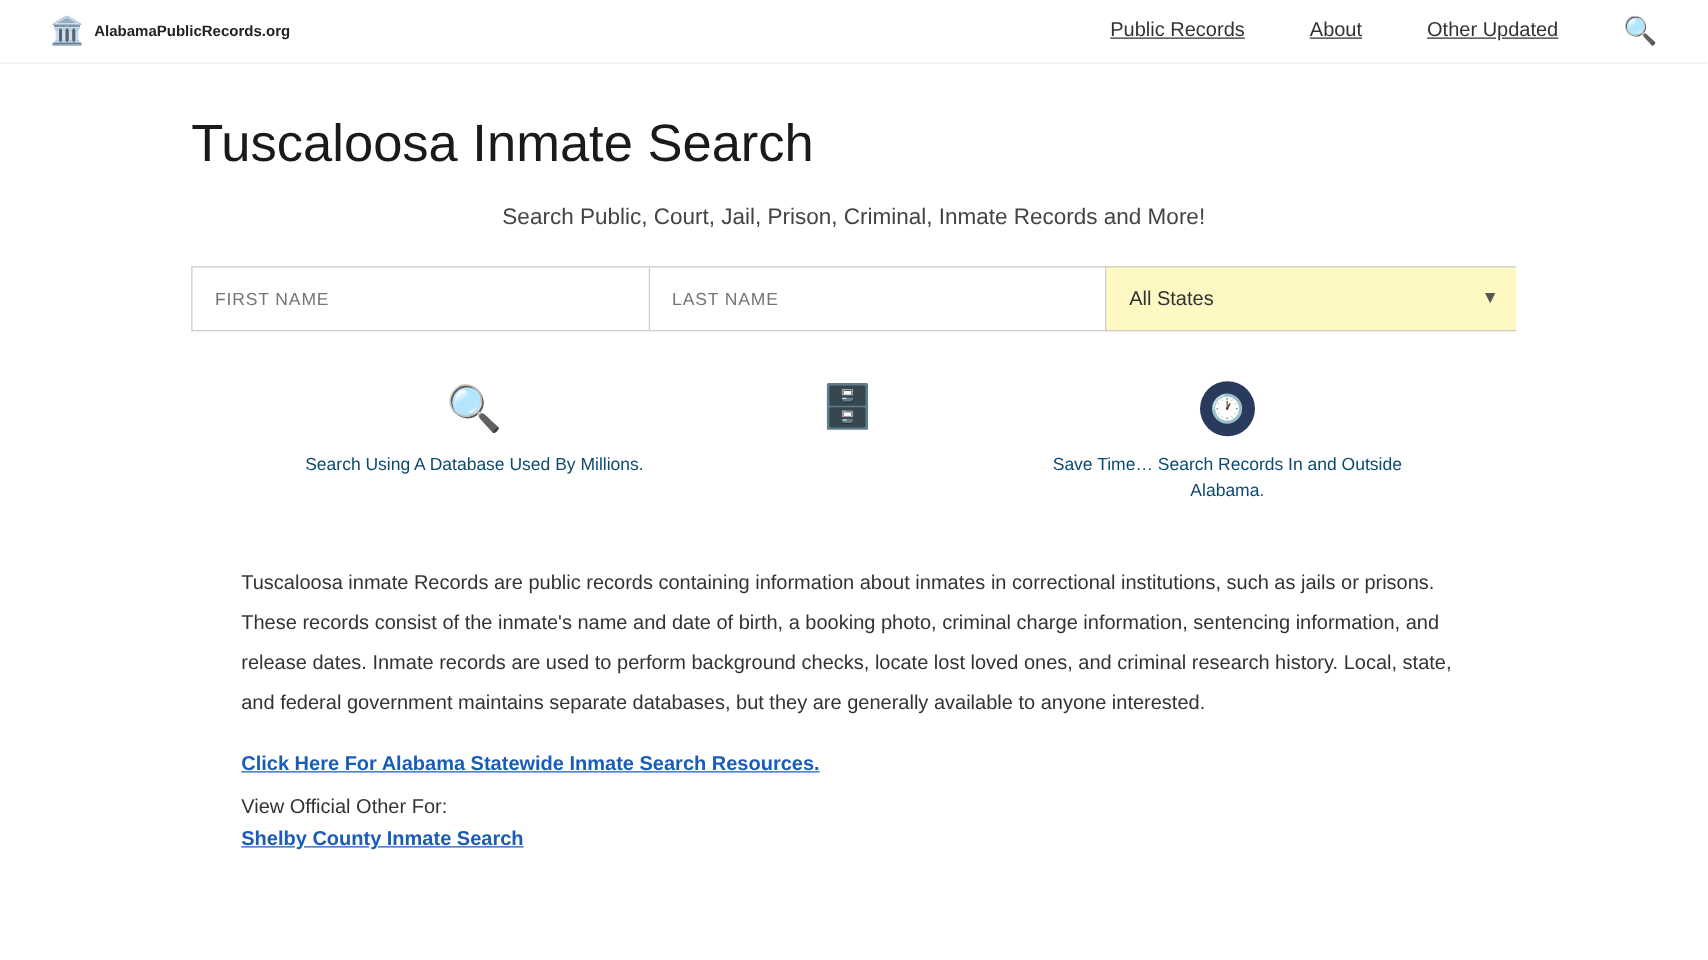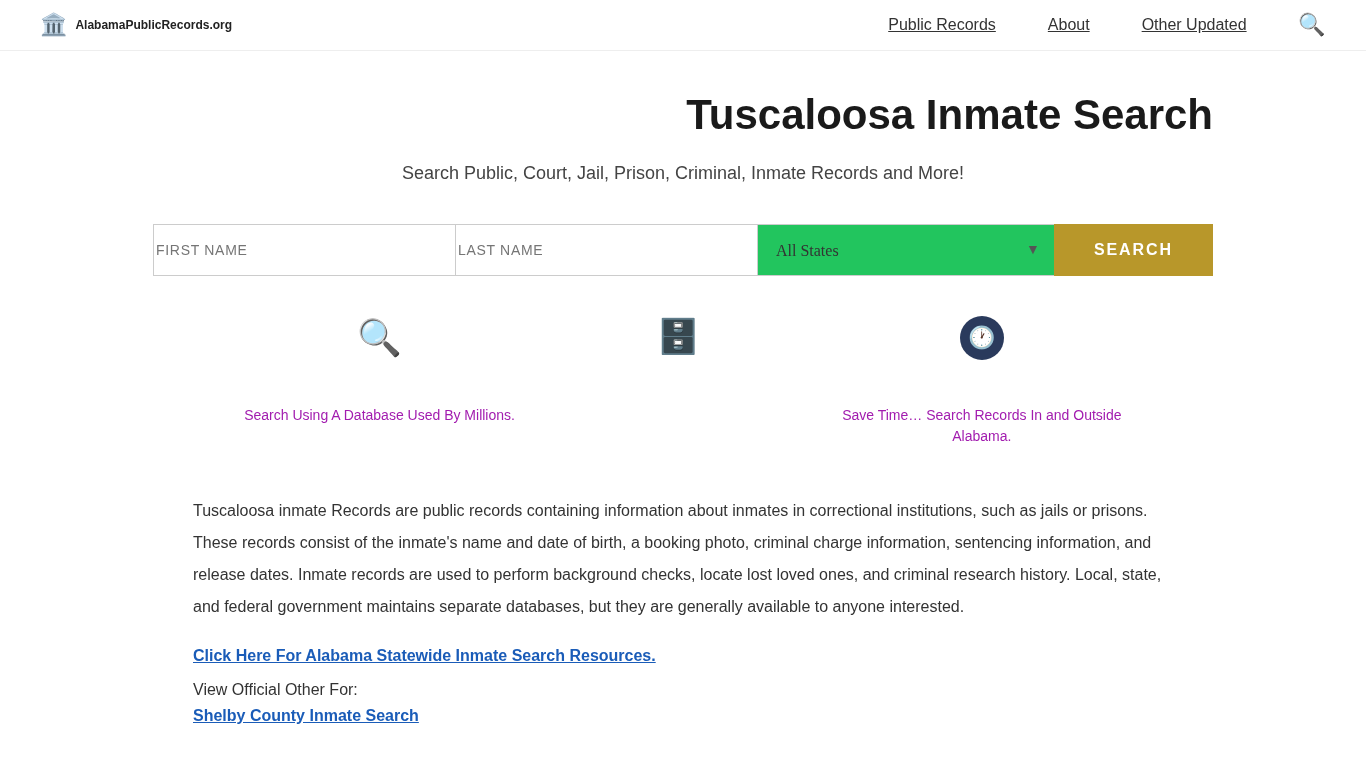--- a/index.html
+++ b/index.html
@@ -61,47 +61,47 @@
     }
 
     
     main {
       max-width: 1100px;
       margin: 0 auto;
       padding: 40px 20px 40px;
     }
 
     .page-title {
-      text-align: right;
+      text-align: left;
       font-size: 42px;
-      font-weight: 700;
+      font-weight: 400;
       color: #1a1a1a;
       margin-bottom: 24px;
       font-family: Arial, sans-serif;
     }
 
     .page-subtitle {
       text-align: center;
       font-size: 18px;
       color: #444;
-      margin-bottom: 40px;
+      margin-bottom: 29px;
       font-family: Arial, sans-serif;
     }
 
     
     .search-form {
       display: flex;
       gap: 0;
       margin-bottom: 40px;
       align-items: stretch;
     }
 
     .search-form input[type="text"] {
       flex: 1;
-      padding: 0 2px;
+      padding: 0 18px;
       height: 52px;
       border: 1px solid #ccc;
       font-size: 14px;
       font-family: Arial, sans-serif;
       color: #888;
       letter-spacing: 0.05em;
       outline: none;
     }
 
     .search-form input[type="text"]:first-child {
@@ -116,25 +116,25 @@
       position: relative;
       flex: 1;
     }
 
     .state-select-wrapper select {
       width: 100%;
       height: 52px;
       padding: 1px 40px 0 18px;
       border: 1px solid #ccc;
       font-size: 16px;
-      font-family: Liberation Serif, serif;
+      font-family: Liberation Sans, sans-serif;
       color: #333;
       appearance: none;
       -webkit-appearance: none;
-      background: #22c55e;
+      background: #fef9c3;
       cursor: pointer;
       outline: none;
       border-right: none;
     }
 
     .state-select-wrapper::after {
       content: '▼';
       position: absolute;
       right: 14px;
       top: 50%;
@@ -162,25 +162,24 @@
     .features-row {
       display: flex;
       justify-content: space-around;
       align-items: flex-start;
       margin-bottom: 48px;
       padding: 0 20px;
     }
 
     .feature-text {
       font-size: 14px;
-      color: #a21caf;
+      color: #0c4a6e;
       font-family: Arial, sans-serif;
       line-height: 1.5;
       text-align: center;
-      margin-top: 33px;
     }
 
     .feature-item-centered {
       display: flex;
       flex-direction: column;
       align-items: center;
       gap: 12px;
       max-width: 280px;
     }
 
@@ -266,21 +265,20 @@
 <main>
   <h1 class="page-title">Tuscaloosa Inmate Search</h1>
   <p class="page-subtitle">Search Public, Court, Jail, Prison, Criminal, Inmate Records and More!</p>
 
   <div class="search-form">
     <input type="text" placeholder="FIRST NAME" style="">
     <input type="text" placeholder="LAST NAME" style="">
     <div class="state-select-wrapper">
       <select id="state-select"><option value="All States">All States</option><option value="Alabama">Alabama</option><option value="Alaska">Alaska</option><option value="Arizona">Arizona</option><option value="Arkansas">Arkansas</option><option value="California">California</option><option value="Colorado">Colorado</option><option value="Connecticut">Connecticut</option><option value="Delaware">Delaware</option><option value="Florida">Florida</option><option value="Georgia">Georgia</option><option value="Hawaii">Hawaii</option><option value="Idaho">Idaho</option><option value="Illinois">Illinois</option><option value="Indiana">Indiana</option><option value="Iowa">Iowa</option><option value="Kansas">Kansas</option><option value="Kentucky">Kentucky</option><option value="Louisiana">Louisiana</option><option value="Maine">Maine</option><option value="Maryland">Maryland</option><option value="Massachusetts">Massachusetts</option><option value="Michigan">Michigan</option><option value="Minnesota">Minnesota</option><option value="Mississippi">Mississippi</option><option value="Missouri">Missouri</option><option value="Montana">Montana</option><option value="Nebraska">Nebraska</option><option value="Nevada">Nevada</option><option value="New Hampshire">New Hampshire</option><option value="New Jersey">New Jersey</option><option value="New Mexico">New Mexico</option><option value="New York">New York</option><option value="North Carolina">North Carolina</option><option value="North Dakota">North Dakota</option><option value="Ohio">Ohio</option><option value="Oklahoma">Oklahoma</option><option value="Oregon">Oregon</option><option value="Pennsylvania">Pennsylvania</option><option value="Rhode Island">Rhode Island</option><option value="South Carolina">South Carolina</option><option value="South Dakota">South Dakota</option><option value="Tennessee">Tennessee</option><option value="Texas">Texas</option><option value="Utah">Utah</option><option value="Vermont">Vermont</option><option value="Virginia">Virginia</option><option value="Washington">Washington</option><option value="West Virginia">West Virginia</option><option value="Wisconsin">Wisconsin</option><option value="Wyoming">Wyoming</option></select>
     </div>
-    <button class="search-button">SEARCH</button>
   </div>
 
   <div class="features-row">
     <div class="feature-item-centered">
       <span class="icon-search-circle">🔍</span>
       <span class="feature-text">Search Using A Database Used By Millions.</span>
     </div>
     <div class="feature-item-centered">
       <span class="icon-database">🗄️</span>
     </div>

